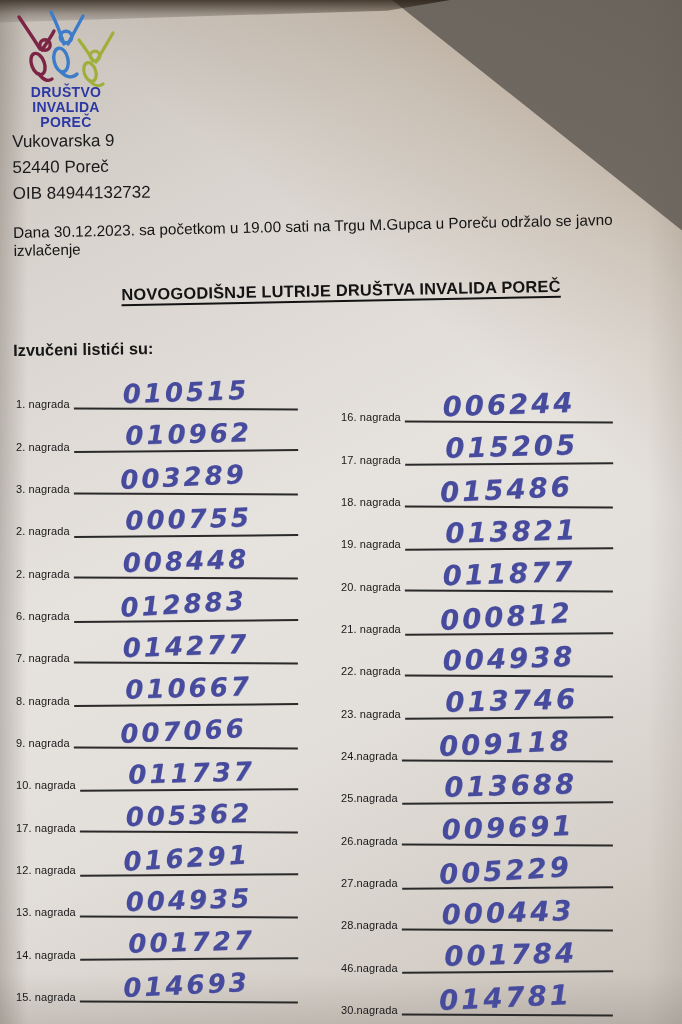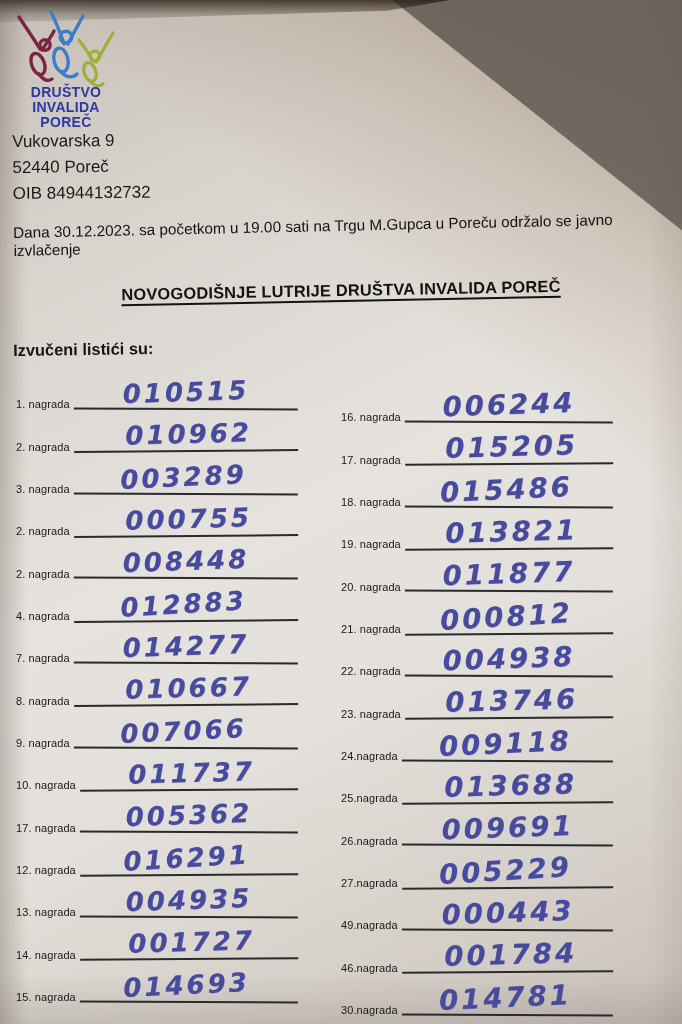--- a/index.html
+++ b/index.html
@@ -125,21 +125,21 @@
           <span class="hand">000755</span>
         </span>
       </div>
     <div class="row">
         <span class="rlabel">2. nagrada</span>
         <span class="rline">
           <span class="hand">008448</span>
         </span>
       </div>
     <div class="row">
-        <span class="rlabel">4. nagrada</span>
+        <span class="rlabel">6. nagrada</span>
         <span class="rline">
           <span class="hand">012883</span>
         </span>
       </div>
     <div class="row">
         <span class="rlabel">7. nagrada</span>
         <span class="rline">
           <span class="hand">014277</span>
         </span>
       </div>
@@ -260,21 +260,21 @@
           <span class="hand">009691</span>
         </span>
       </div>
     <div class="row">
         <span class="rlabel">27.nagrada</span>
         <span class="rline">
           <span class="hand">005229</span>
         </span>
       </div>
     <div class="row">
-        <span class="rlabel">49.nagrada</span>
+        <span class="rlabel">28.nagrada</span>
         <span class="rline">
           <span class="hand">000443</span>
         </span>
       </div>
     <div class="row">
         <span class="rlabel">46.nagrada</span>
         <span class="rline">
           <span class="hand">001784</span>
         </span>
       </div>

